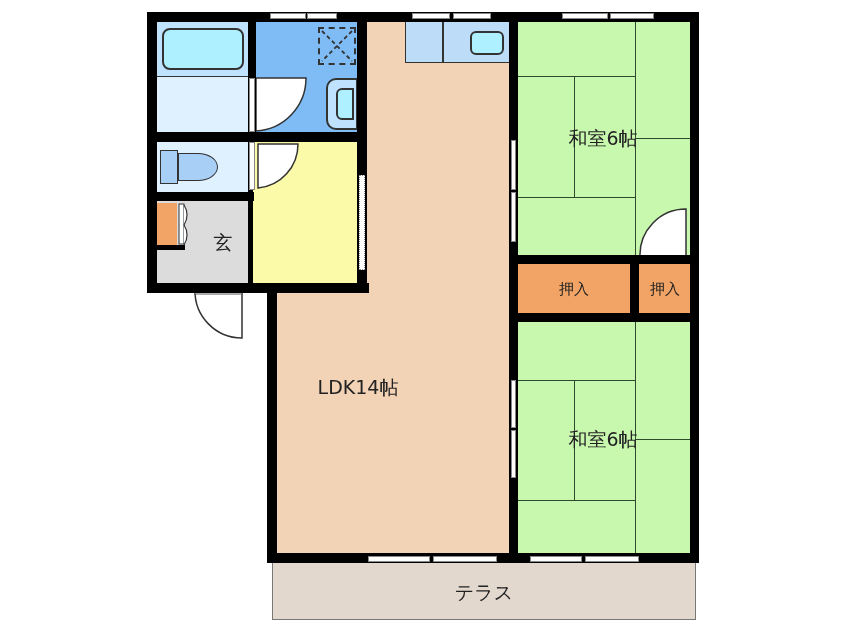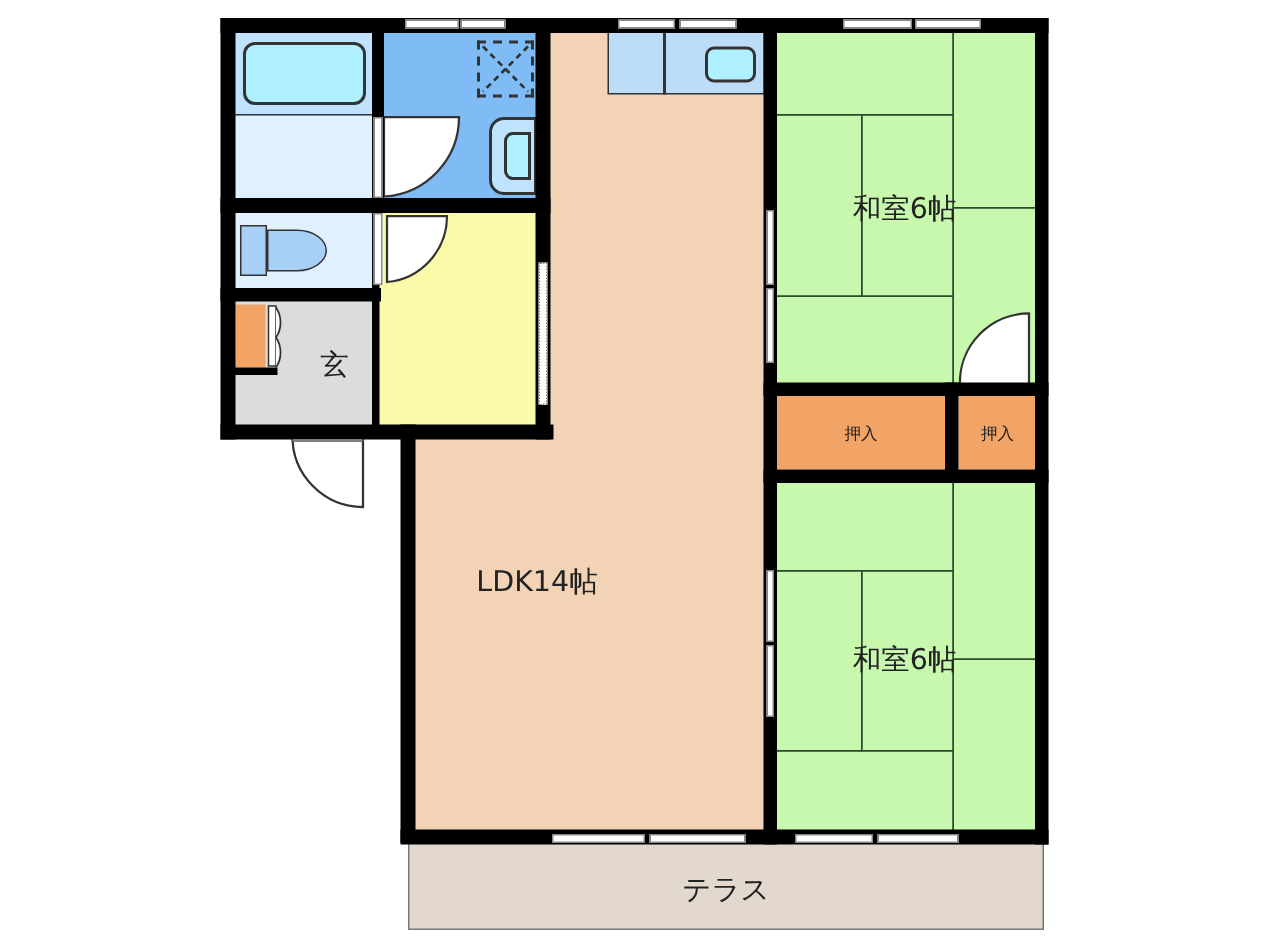--- a/index.html
+++ b/index.html
@@ -1,19 +1,19 @@
 <!DOCTYPE html>
 <html><head>
 <meta charset="utf-8">
 <style>
   html,body{margin:0;padding:0;background:#ffffff;}
   body{width:846px;height:634px;position:relative;overflow:hidden;font-family:"DejaVu Sans","Liberation Sans",sans-serif;}
   .abs{position:absolute;box-sizing:border-box;}
   .wall{background:#000;}
-  .label{position:absolute;color:#222;font-size:11px;white-space:nowrap;transform:translate(-50%,-50%);}
+  .label{position:absolute;color:#222;font-size:15px;white-space:nowrap;transform:translate(-50%,-50%);}
   .tatami{position:absolute;border:1.5px solid #2d4a2d;box-sizing:border-box;}
   .window{position:absolute;background:#fff;border:1.5px solid #888;box-sizing:border-box;}
 </style>
 </head>
 <body>
 
 <div class="abs" style="left:0;top:0;width:846px;height:634px;">
 
   <div class="abs" style="left:272px;top:560px;width:424px;height:60px;background:#e2d8ce;border:1.5px solid #777;"></div>
   <div class="label" style="left:484px;top:593px;font-size:19px;">テラス</div>

